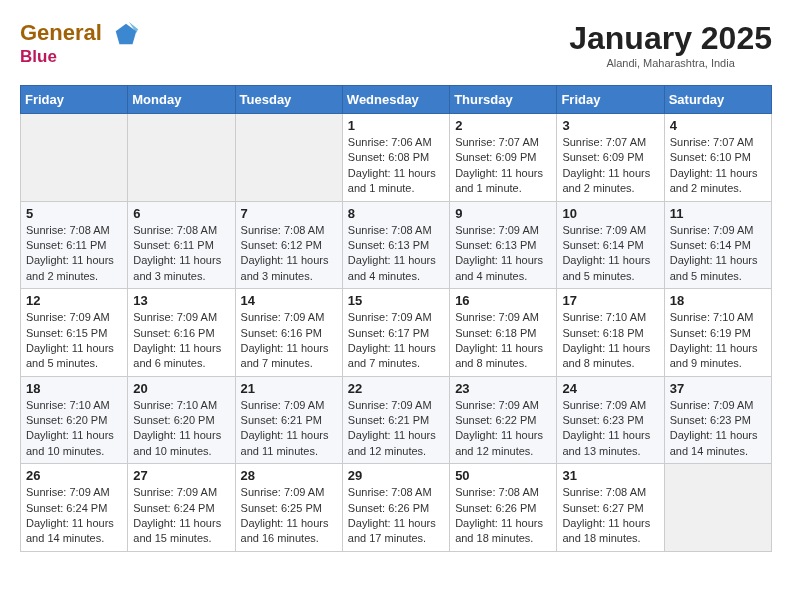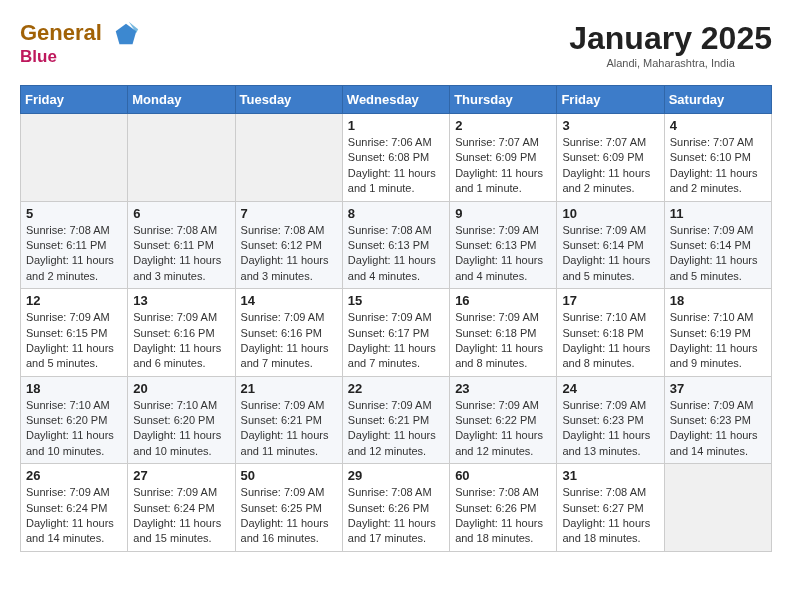--- a/index.html
+++ b/index.html
@@ -316,35 +316,35 @@
 and 14 minutes.</div>
         </td>
         <td>
           <div class="day-number">27</div>
           <div class="day-info" style="white-space: pre-line;">Sunrise: 7:09 AM
 Sunset: 6:24 PM
 Daylight: 11 hours
 and 15 minutes.</div>
         </td>
         <td>
+          <div class="day-number">28</div>
+          <div class="day-info" style="white-space: pre-line;">Sunrise: 7:09 AM
+Sunset: 6:25 PM
+Daylight: 11 hours
+and 16 minutes.</div>
+        </td>
+        <td>
+          <div class="day-number">29</div>
+          <div class="day-info" style="white-space: pre-line;">Sunrise: 7:08 AM
+Sunset: 6:26 PM
+Daylight: 11 hours
+and 17 minutes.</div>
+        </td>
+        <td>
           <div class="day-number">50</div>
-          <div class="day-info" style="white-space: pre-line;">Sunrise: 7:09 AM
-Sunset: 6:25 PM
-Daylight: 11 hours
-and 16 minutes.</div>
-        </td>
-        <td>
-          <div class="day-number">29</div>
-          <div class="day-info" style="white-space: pre-line;">Sunrise: 7:08 AM
-Sunset: 6:26 PM
-Daylight: 11 hours
-and 17 minutes.</div>
-        </td>
-        <td>
-          <div class="day-number">60</div>
           <div class="day-info" style="white-space: pre-line;">Sunrise: 7:08 AM
 Sunset: 6:26 PM
 Daylight: 11 hours
 and 18 minutes.</div>
         </td>
         <td>
           <div class="day-number">31</div>
           <div class="day-info" style="white-space: pre-line;">Sunrise: 7:08 AM
 Sunset: 6:27 PM
 Daylight: 11 hours

